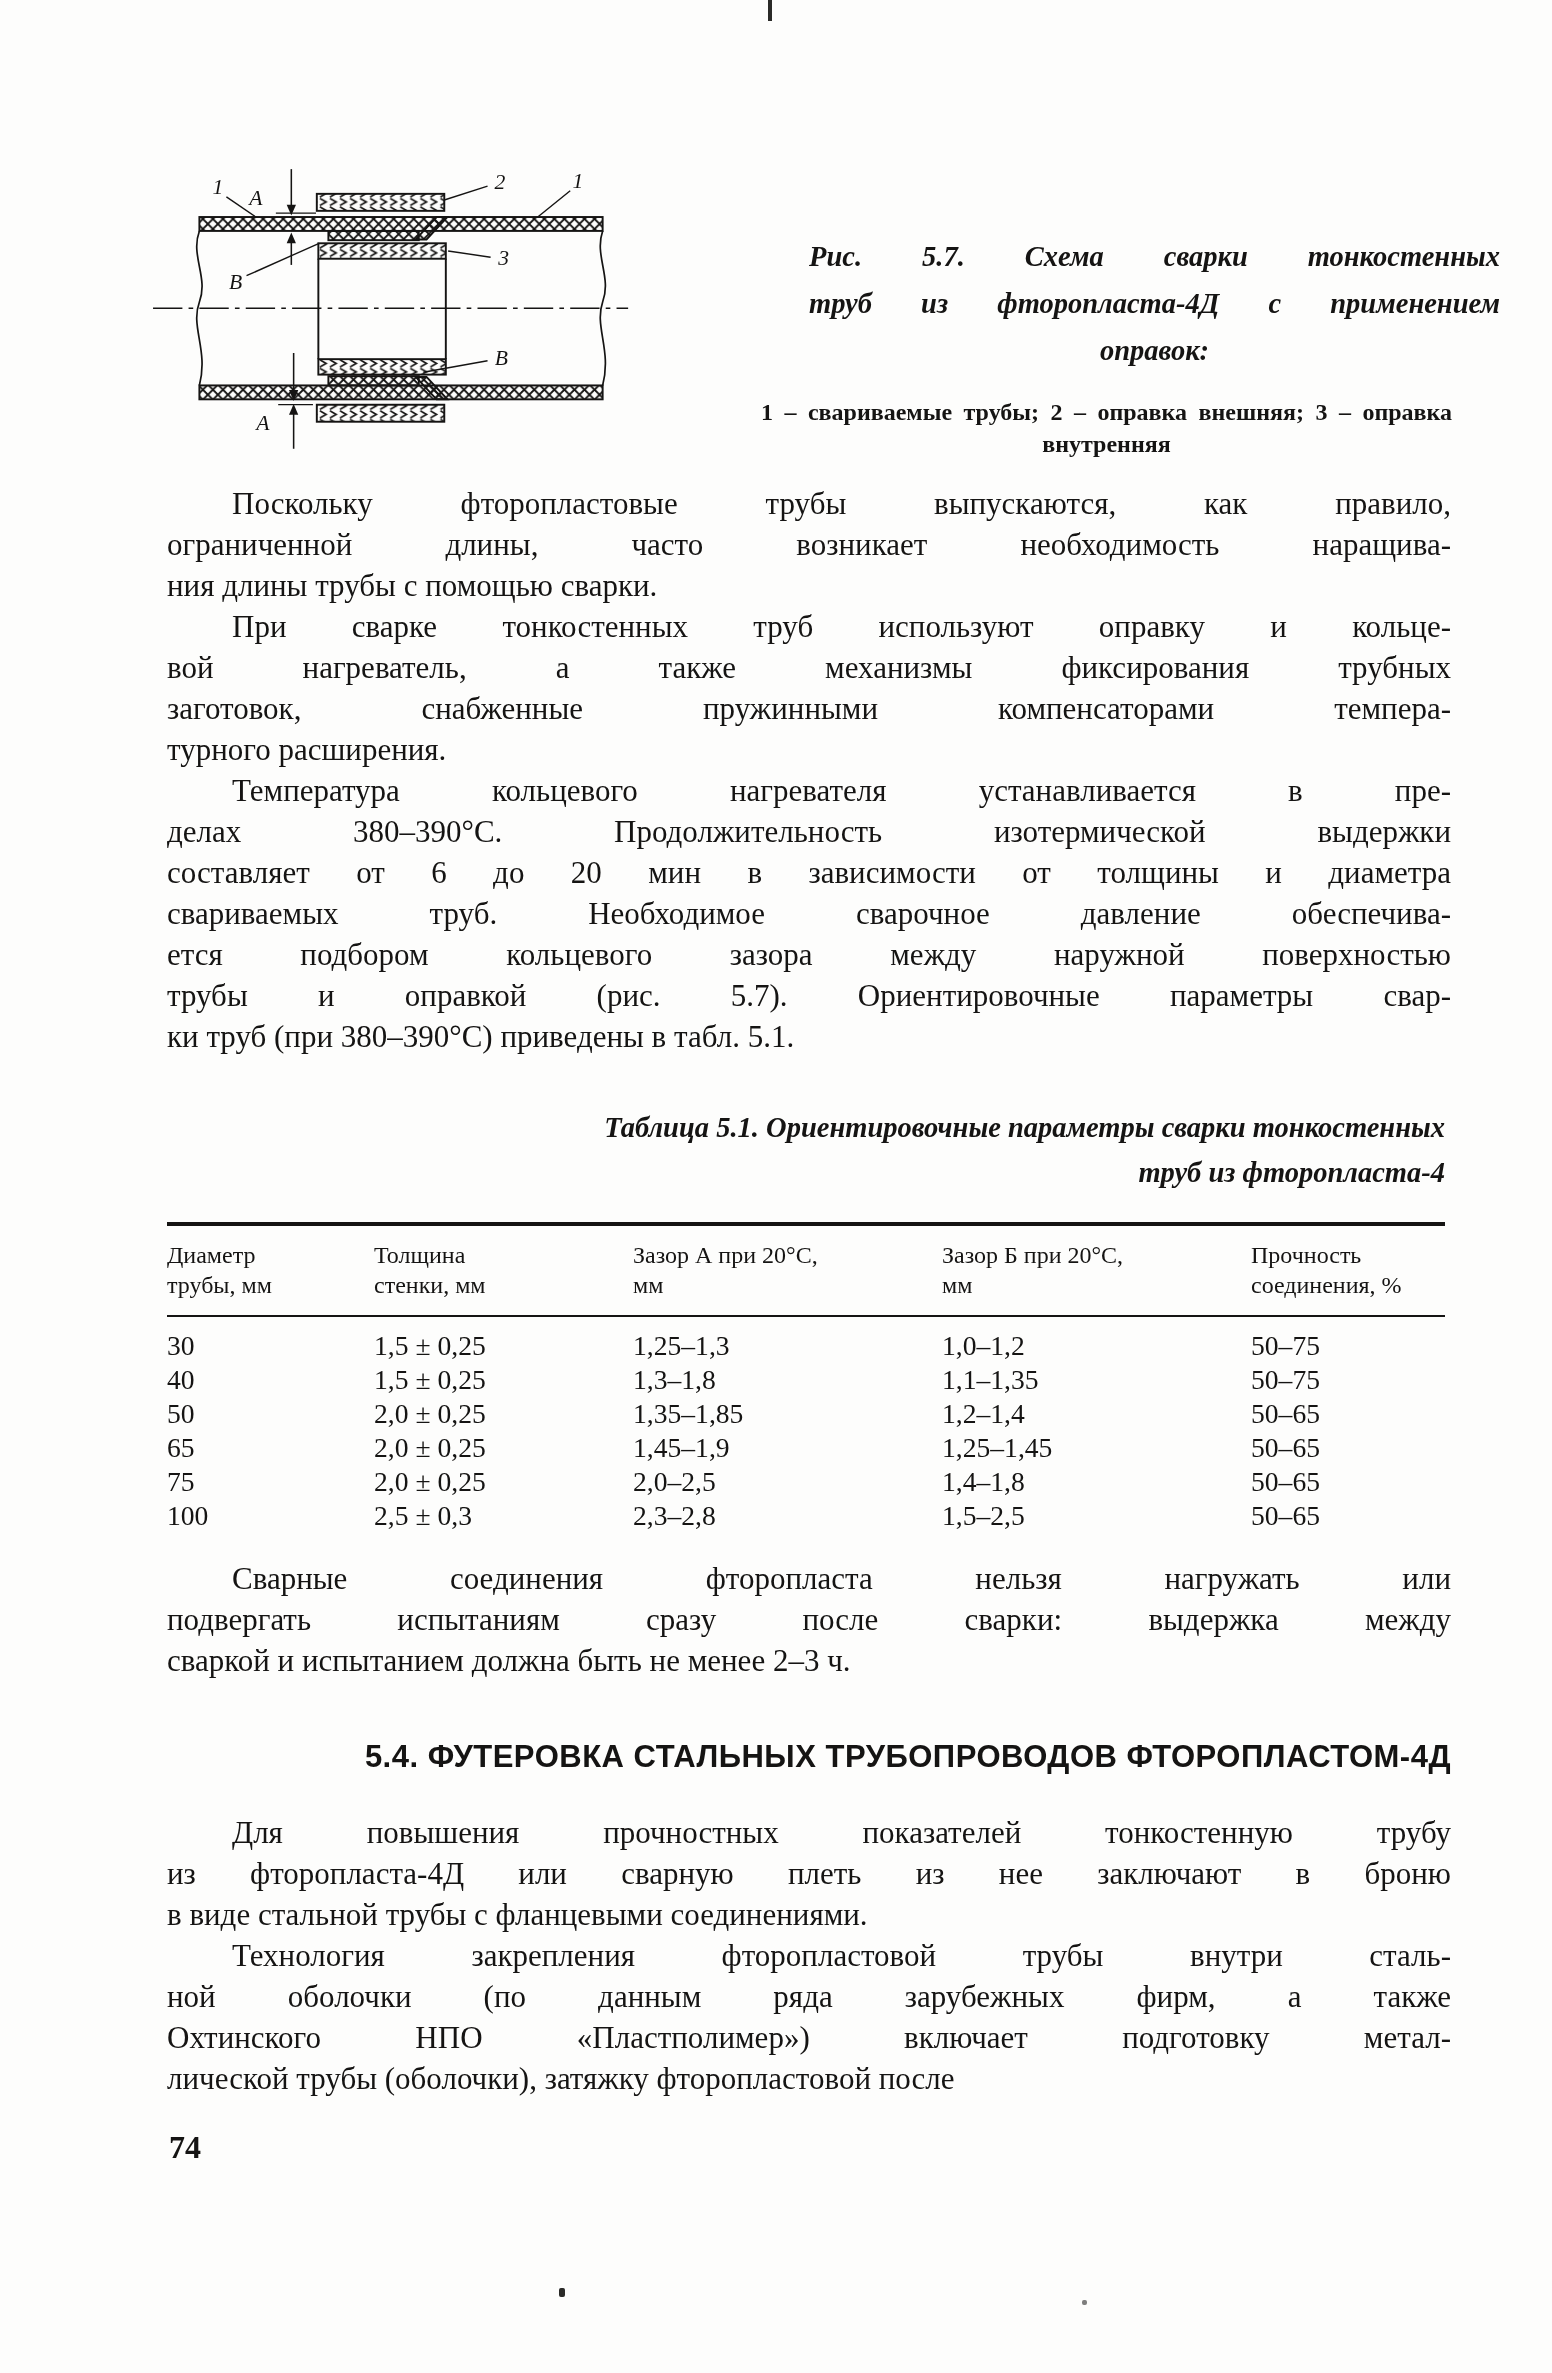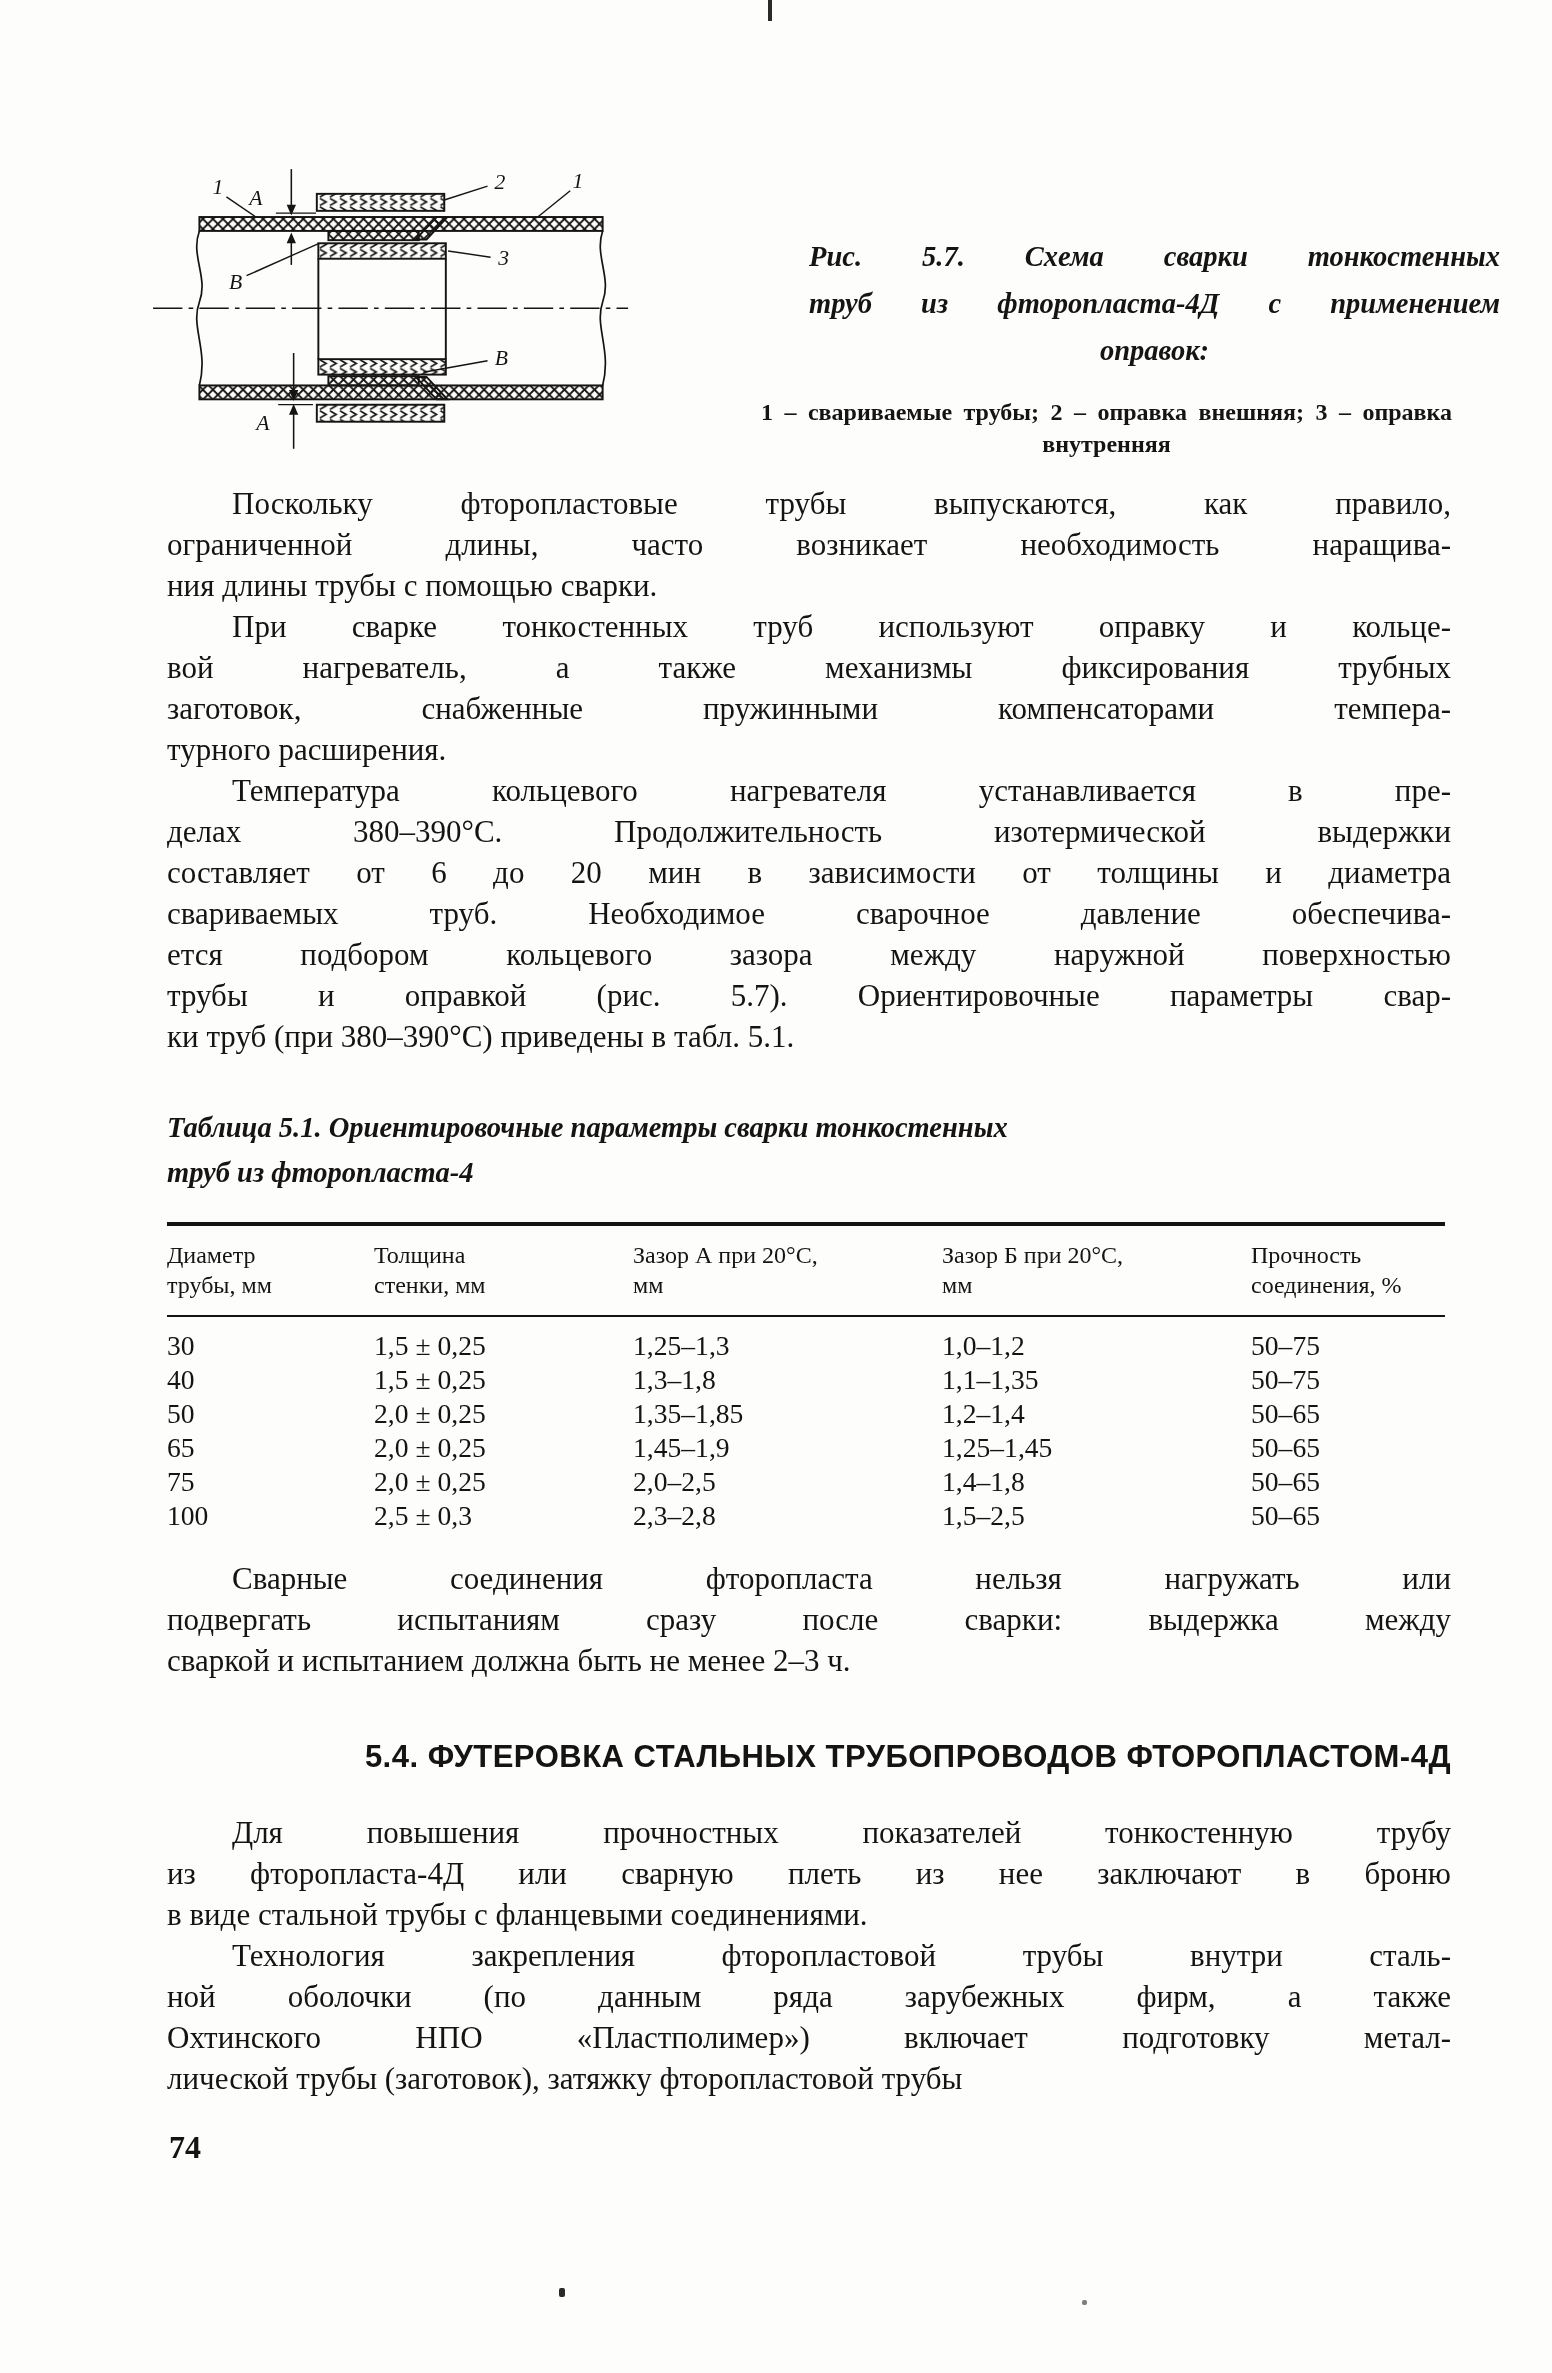--- a/index.html
+++ b/index.html
@@ -24,21 +24,21 @@
   
   .bodyblock{position:absolute;left:167px;width:1284px;font-size:31px;line-height:41px;}
   .para .ln{text-align:justify;text-align-last:justify;white-space:normal;}
   .para .ln:first-child{text-indent:65px;}
   .para .ln:last-child{text-align-last:auto;}
   #text1{top:483px;}
   #text2{top:1558px;}
   #text3{top:1812px;}
   
   .tbl-caption{
-    position:absolute;left:167px;top:1105px;width:1278px;text-align:left;
+    position:absolute;left:167px;top:1105px;width:1278px;text-align:right;
     font-style:italic;font-weight:600;font-size:28.5px;line-height:45px;
   }
   .tbl{position:absolute;left:167px;top:1222px;width:1278px;}
   .tbl .rule-thick{height:0;border-top:4.8px solid #151413;}
   .tbl .rule-thin{height:0;border-top:2.9px solid #151413;}
   .tbl-head{display:grid;grid-template-columns:207px 259px 309px 309px 194px;
     padding:15px 0 15px 0;font-size:24px;line-height:29.5px;}
   .tbl-body{display:grid;grid-template-columns:207px 259px 309px 309px 194px;
     padding-top:12px;font-size:27.6px;line-height:34px;}
   .tbl-body .cell{height:34px;}
@@ -246,21 +246,21 @@
   <div class="bodyblock" id="text3">
     <div class="para">
         <div class="ln">Для повышения прочностных показателей тонкостенную трубу</div>
         <div class="ln">из фторопласта-4Д или сварную плеть из нее заключают в броню</div>
         <div class="ln">в виде стальной трубы с фланцевыми соединениями.</div>
       </div>
     <div class="para">
         <div class="ln">Технология закрепления фторопластовой трубы внутри сталь-</div>
         <div class="ln">ной оболочки (по данным ряда зарубежных фирм, а также</div>
         <div class="ln">Охтинского НПО «Пластполимер») включает подготовку метал-</div>
-        <div class="ln">лической трубы (заготовок), затяжку фторопластовой трубы</div>
+        <div class="ln">лической трубы (оболочки), затяжку фторопластовой после</div>
       </div>
   </div>
 
   <div class="page-num">74</div>
 
   <div class="scratch" id="scr1"></div>
   <div class="scratch" id="scr2"></div>
   <div class="scratch" id="scr3"></div>
 
 </div>

